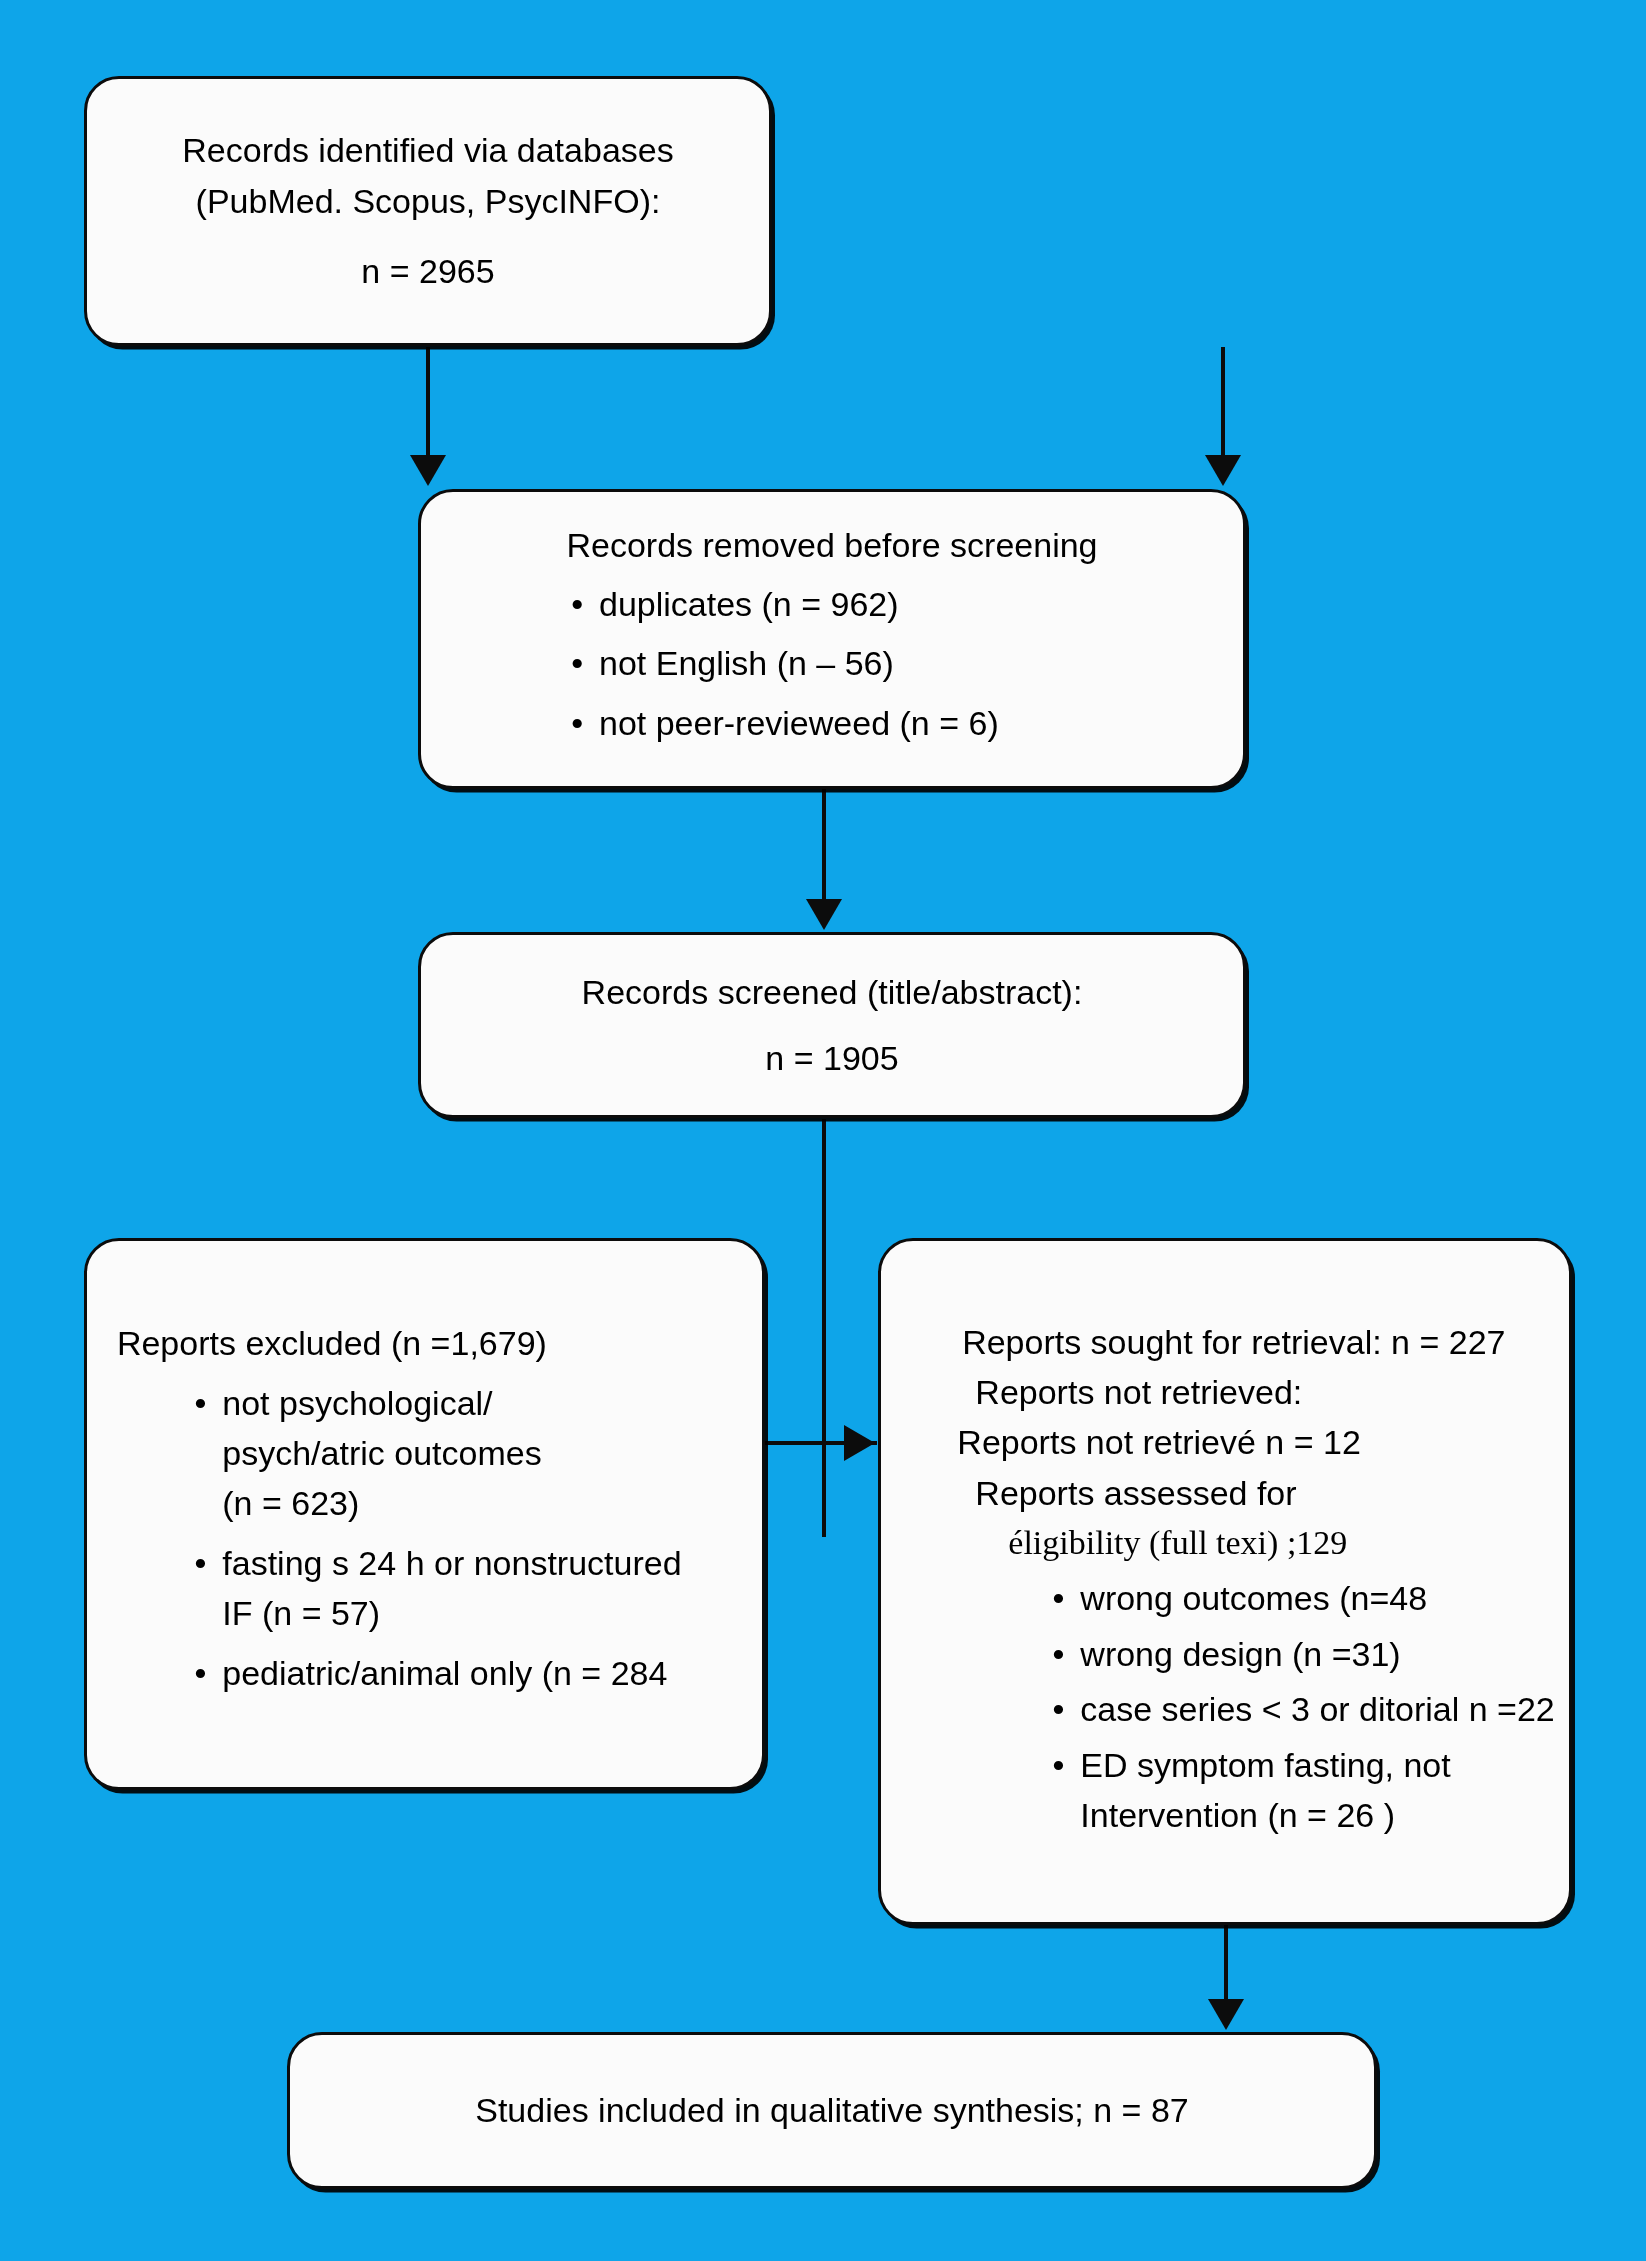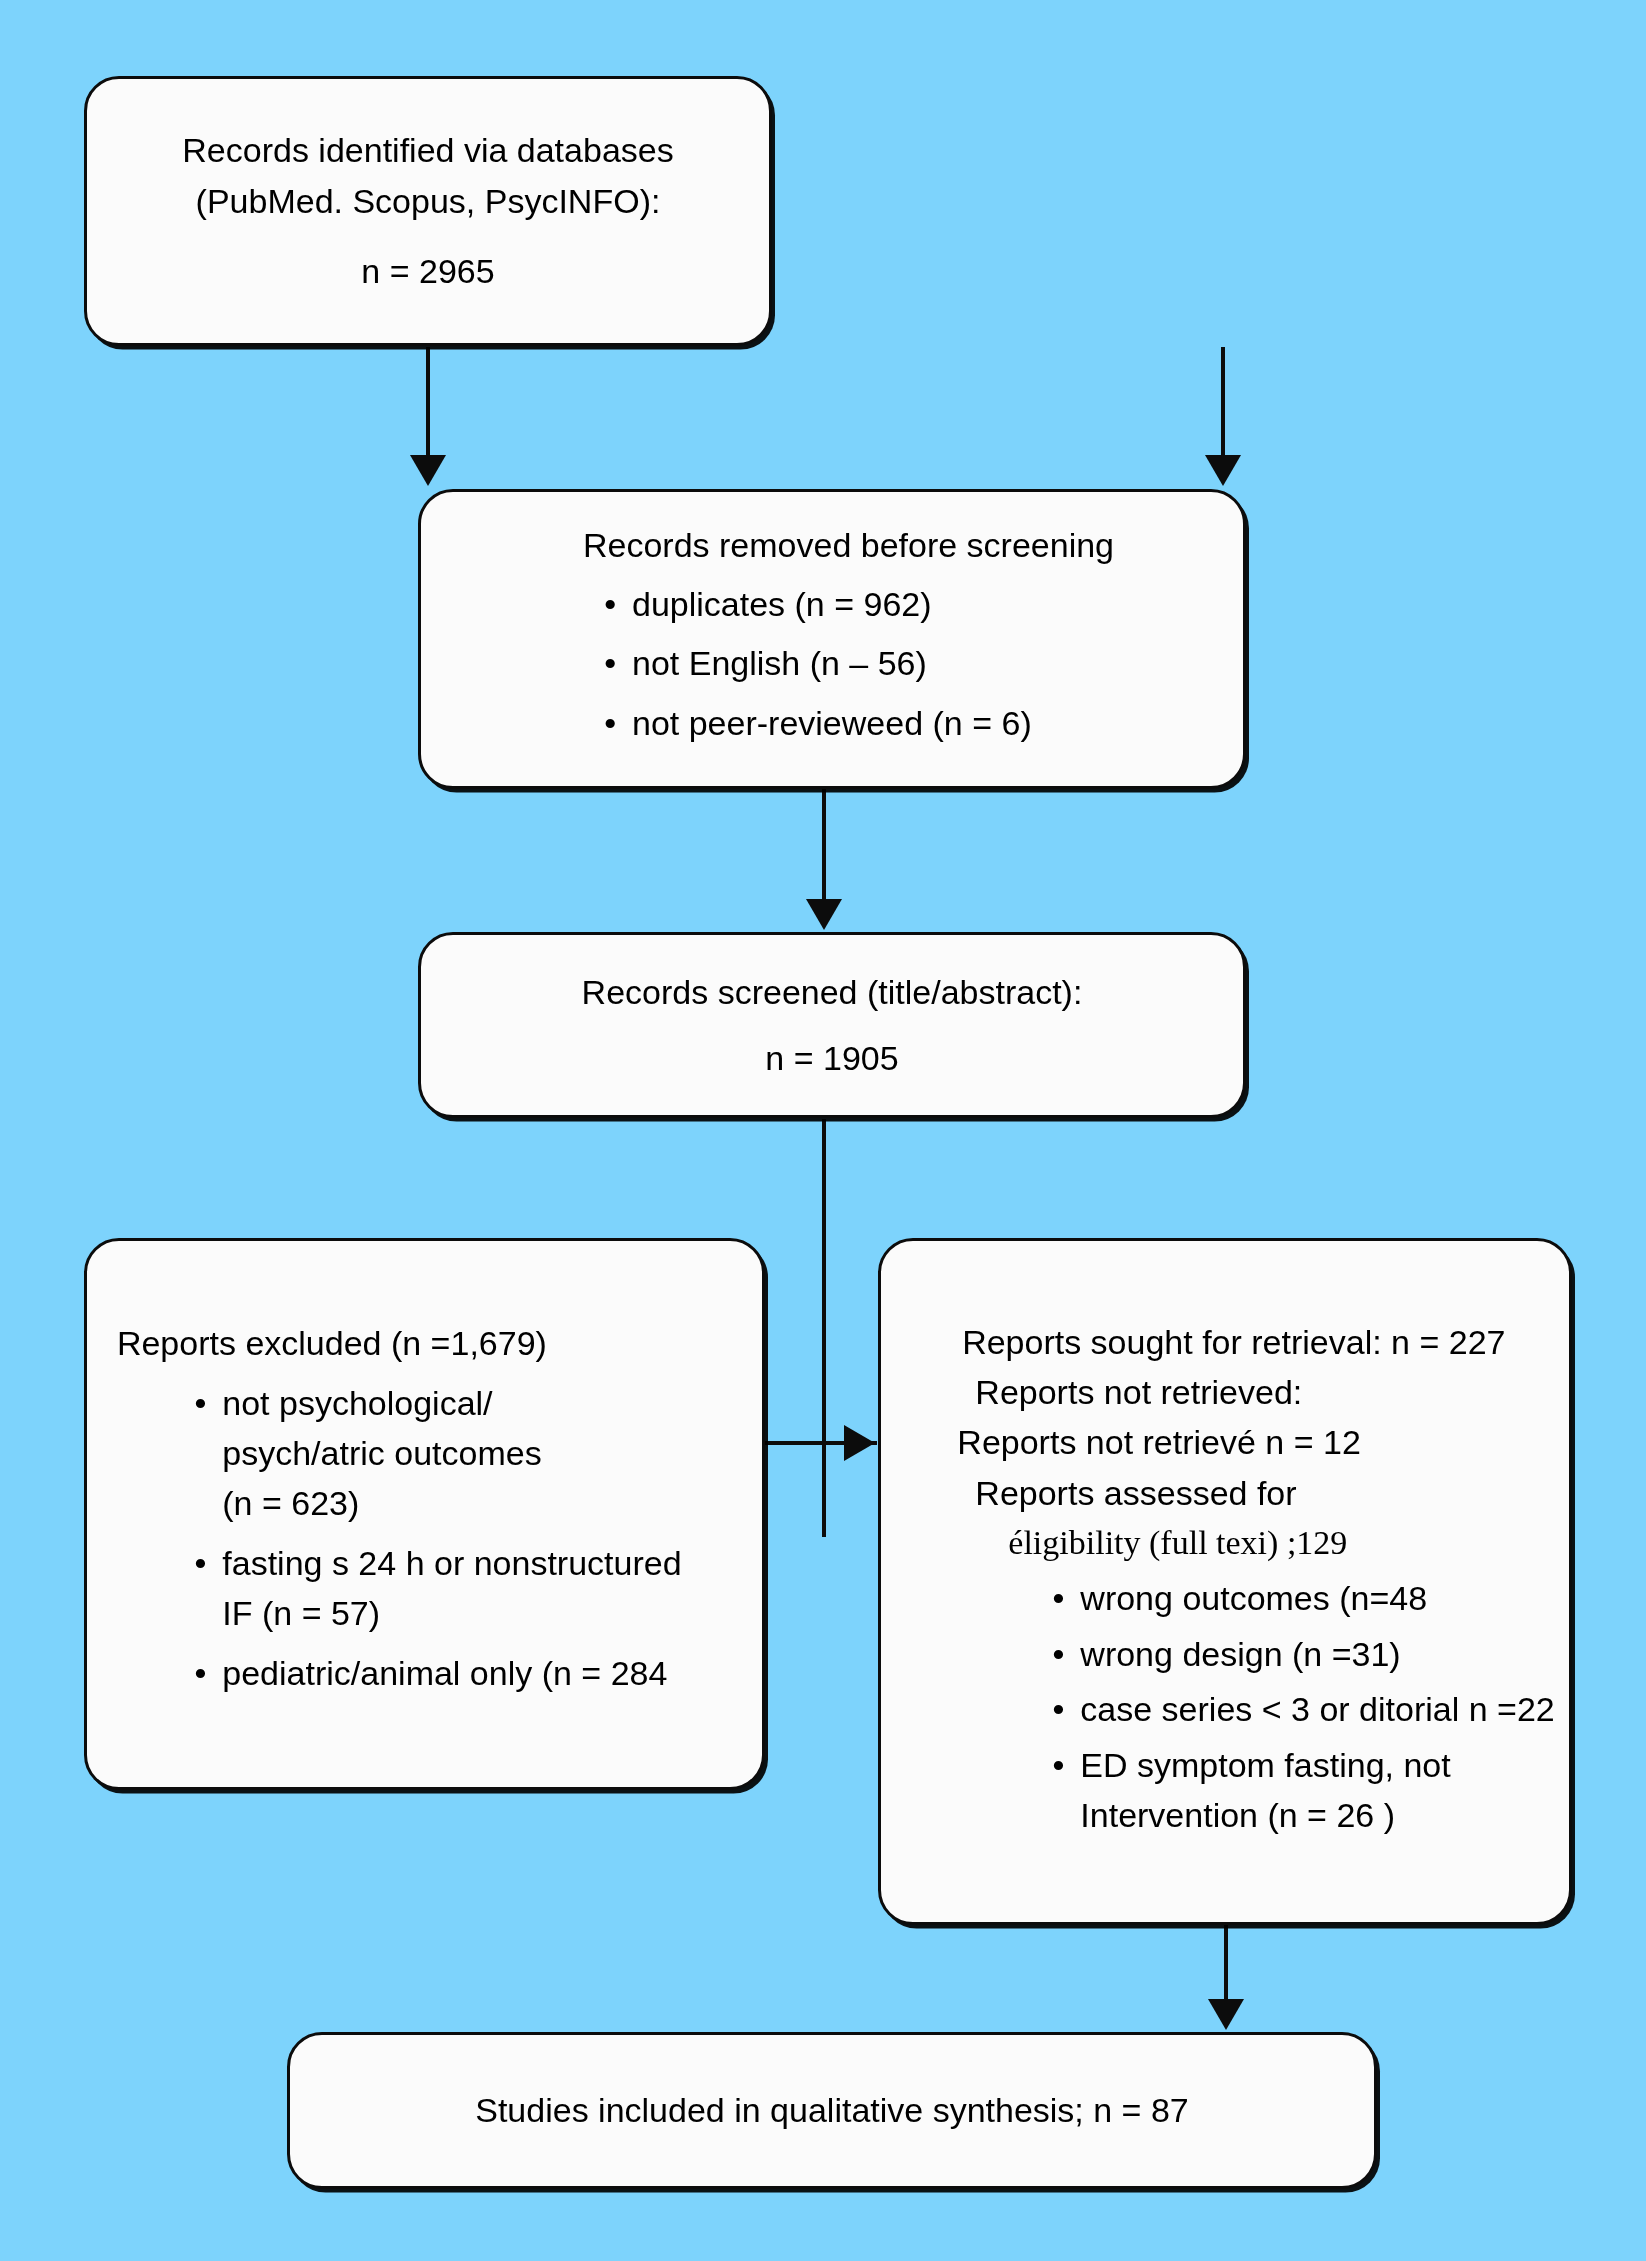--- a/index.html
+++ b/index.html
@@ -5,21 +5,21 @@
 <style>
   html,body{margin:0;padding:0;background:#ffffff;}
   body{
     font-family:"Liberation Sans","DejaVu Sans",sans-serif;
     color:#000000;
   }
   #page{
     position:relative;
     width:1647px;
     height:2261px;
-    background:#7dd3fc;
+    background:#0ea5e9;
     overflow:hidden;
   }
   
   .fbox{
     position:absolute;
     box-sizing:border-box;
     background:#fbfbfb;
     border:3px solid #0c0c0c;
     border-radius:35px;
     box-shadow:3.6px 4.2px 0 -0.6px rgba(0,0,0,0.92);
@@ -55,21 +55,21 @@
   }
   .fbox li .sub{display:block;}
 
   
   #box-db{       left:84px; top:76px;  width:688px; height:270px; }
   #box-db .pad{ padding:0 24px; }
 
   #box-other{    left:878px; top:76px; width:694px; height:270px; }
   #box-other .pad{ padding:0 20.3px; }
 
-  #box-removed{  left:418px;  top:489px;  width:828px; height:300px;padding-left:33px; }
+  #box-removed{  left:418px;  top:489px;  width:828px; height:300px; }
   #box-removed .pad{ padding:0 29px; }
   #box-removed .hd{ text-align:center; }
   #box-removed ul{ margin-top:9.6px; padding-left:114px; }
   #box-removed li{ margin-bottom:9.6px; }
 
   #box-screened{ left:418px;  top:932px; width:828px; height:186px; }
   #box-screened .pad{ padding:0 24px; }
 
   #box-excluded{ left:84px;  top:1238px; width:681px; height:552px; }
   #box-excluded .pad{ padding:0 20.3px; }

